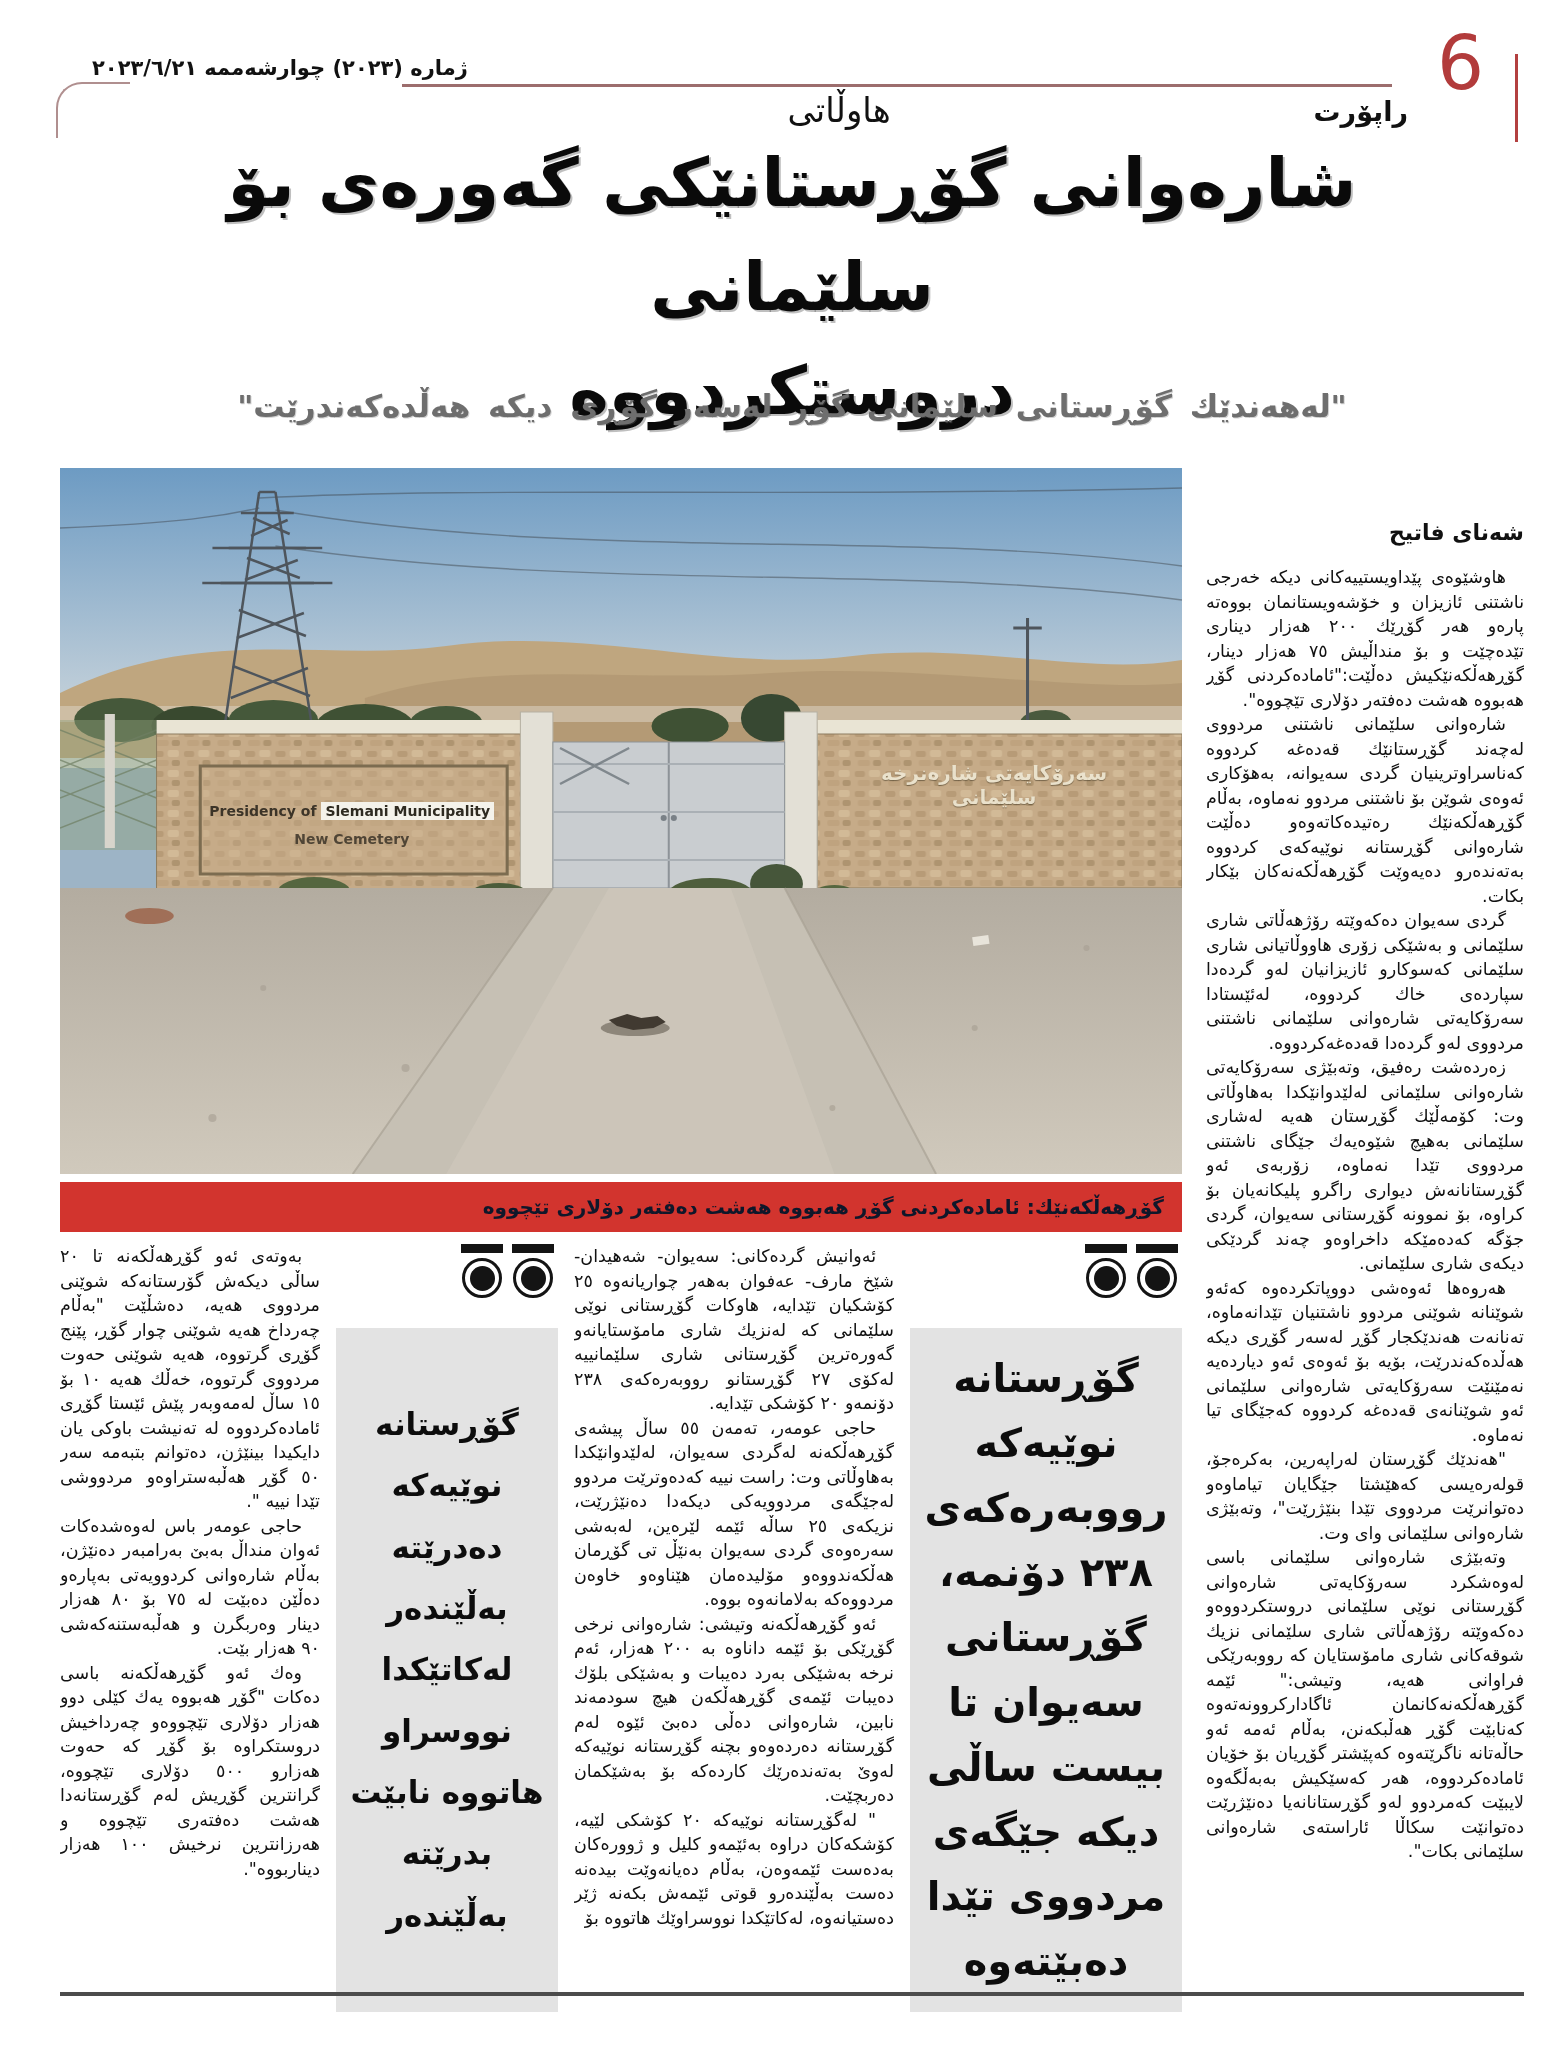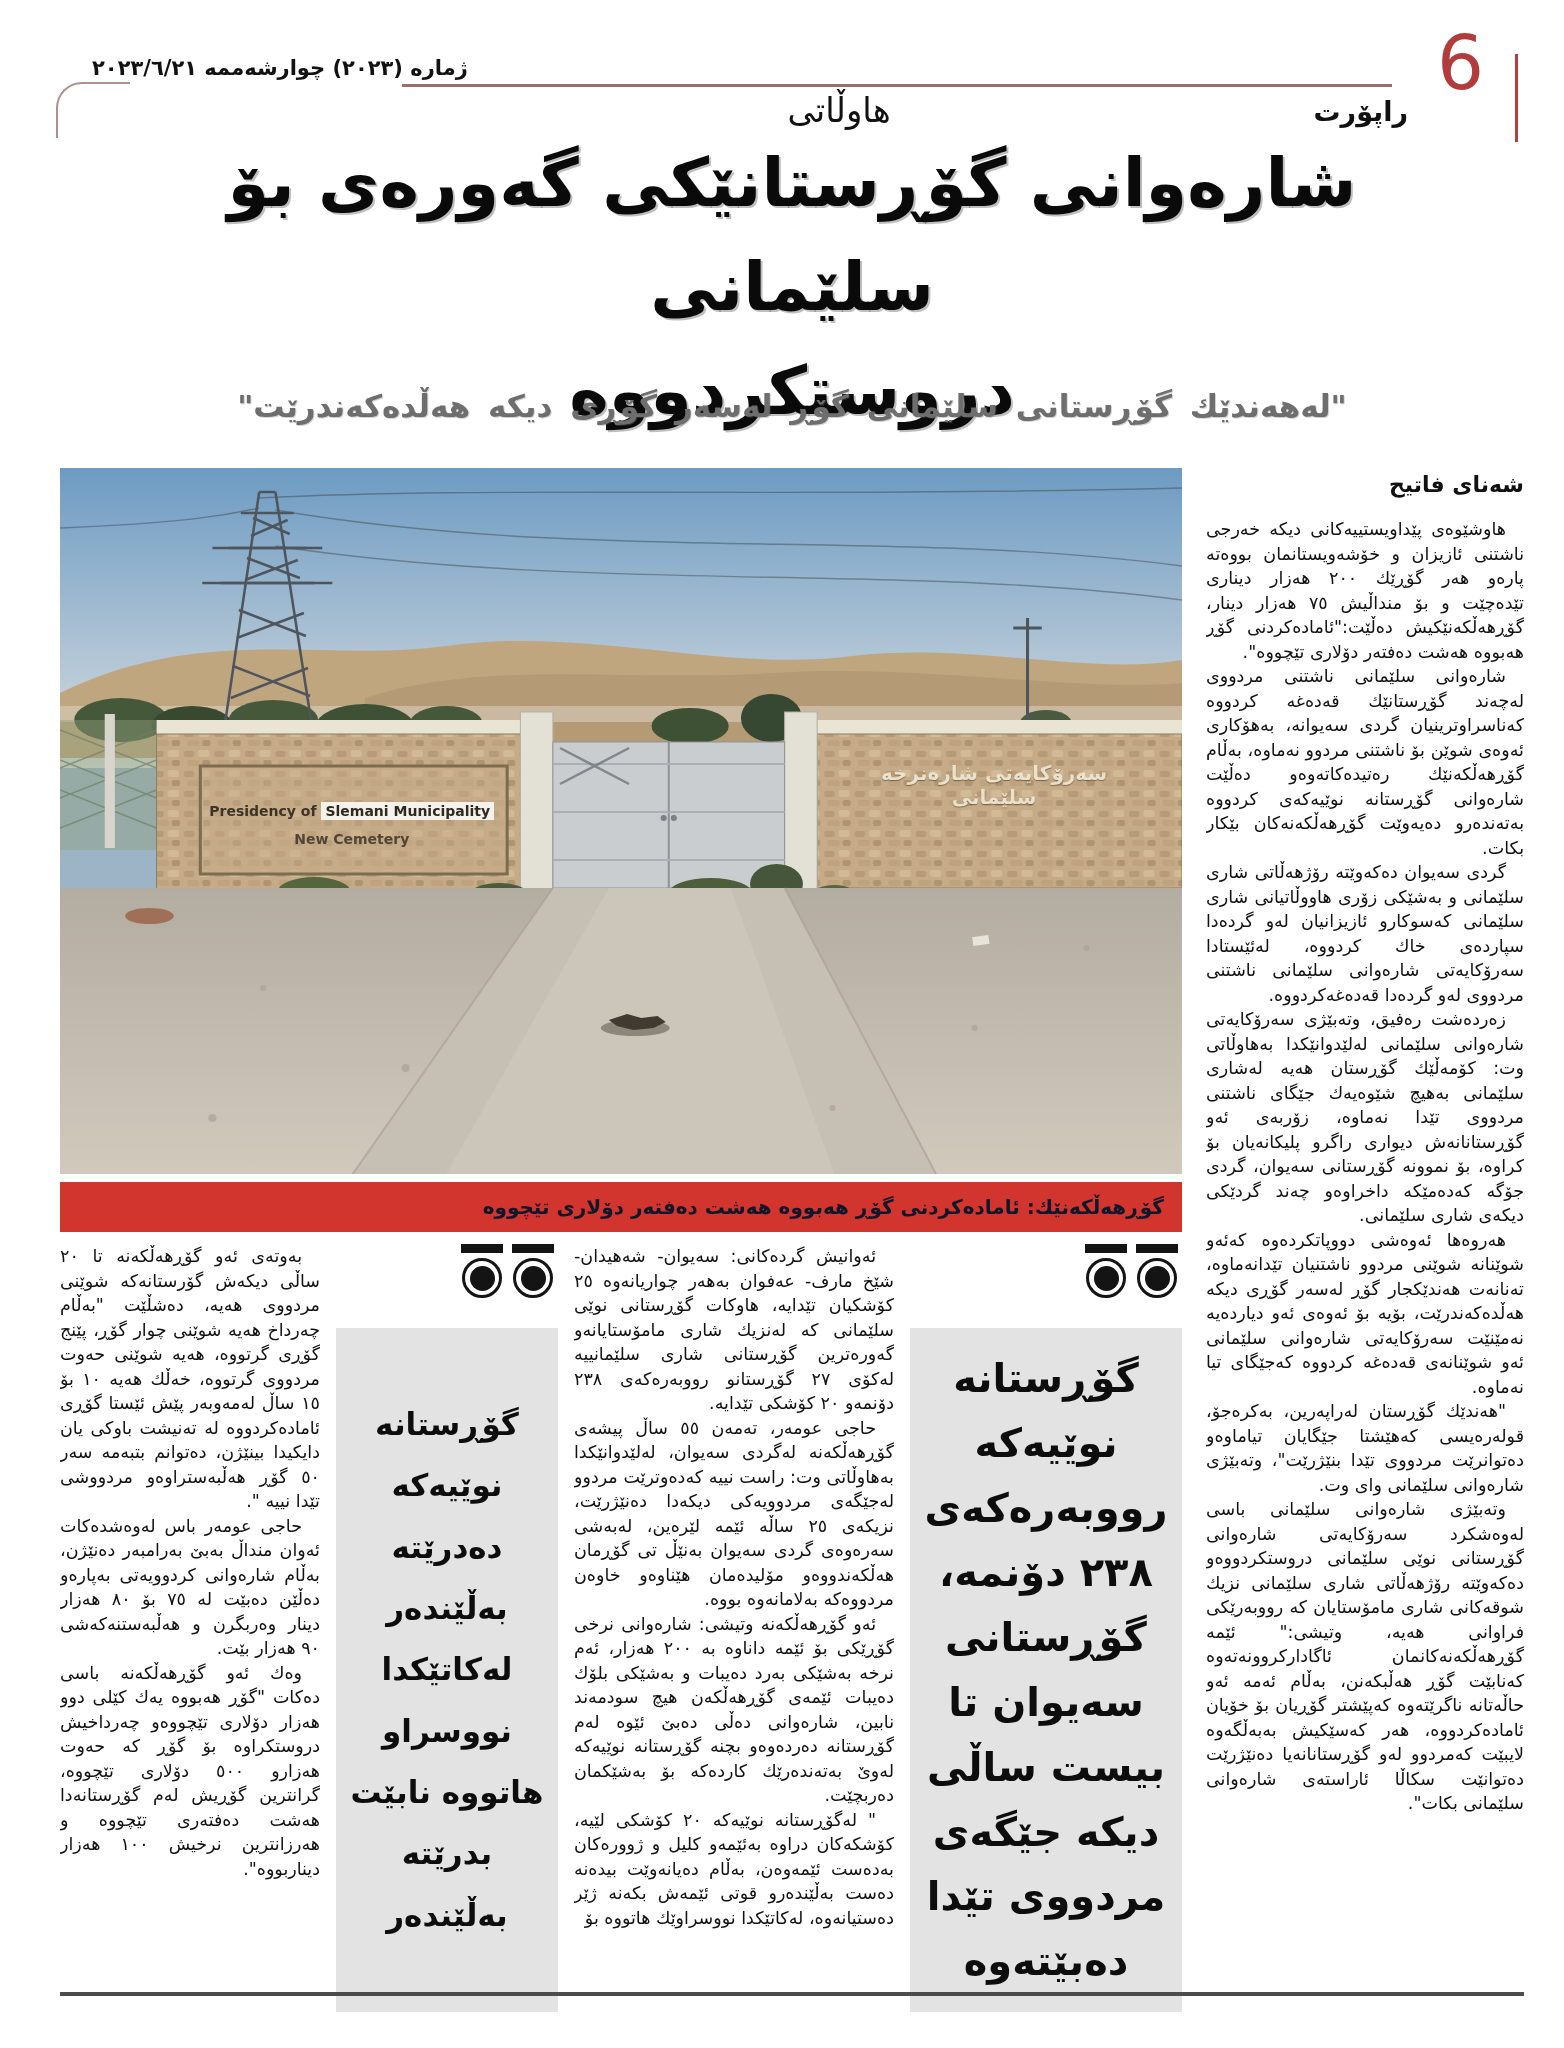--- a/index.html
+++ b/index.html
@@ -21,21 +21,21 @@
   .head-block{position:absolute;top:132px;left:90px;right:90px;text-align:center;direction:rtl;}
   .headline{margin:0;font-size:67px;font-weight:bold;line-height:1.55;color:#0a0a0a;
             text-shadow:2px 2px 0 rgba(0,0,0,.25);}
   .subhead{position:absolute;top:388px;left:60px;right:60px;text-align:center;direction:rtl;
            color:#6e6e6e;font-size:31px;font-weight:bold;word-spacing:7px;letter-spacing:1px;
            text-shadow:1px 1px 0 rgba(110,110,110,.3);}
 
   
   .content{position:absolute;top:468px;left:60px;right:60px;}
   .cols{display:grid;grid-template-columns:1fr 318px;column-gap:24px;}
-  .main-col{direction:rtl;height:1468px;overflow:hidden;}
+  .main-col{direction:rtl;height:1468px;overflow:hidden;margin-top:48px;}
   .byline{font-weight:bold;font-size:22px;margin:4px 0 20px;}
   .body-text p{margin:0;text-indent:18px;font-size:17.5px;line-height:24.5px;text-align:justify;}
 
   
   .photo{position:relative;width:100%;height:706px;overflow:hidden;background:#9db4c6;}
   .photo svg{position:absolute;inset:0;width:100%;height:100%;}
   .sign-en{position:absolute;left:12.5%;top:43%;width:27%;height:15%;
            display:flex;flex-direction:column;align-items:center;justify-content:center;gap:12px;
            color:#3c3428;text-align:center;}
   .sign-en .l1{font-size:14px;font-weight:bold;white-space:nowrap;}

